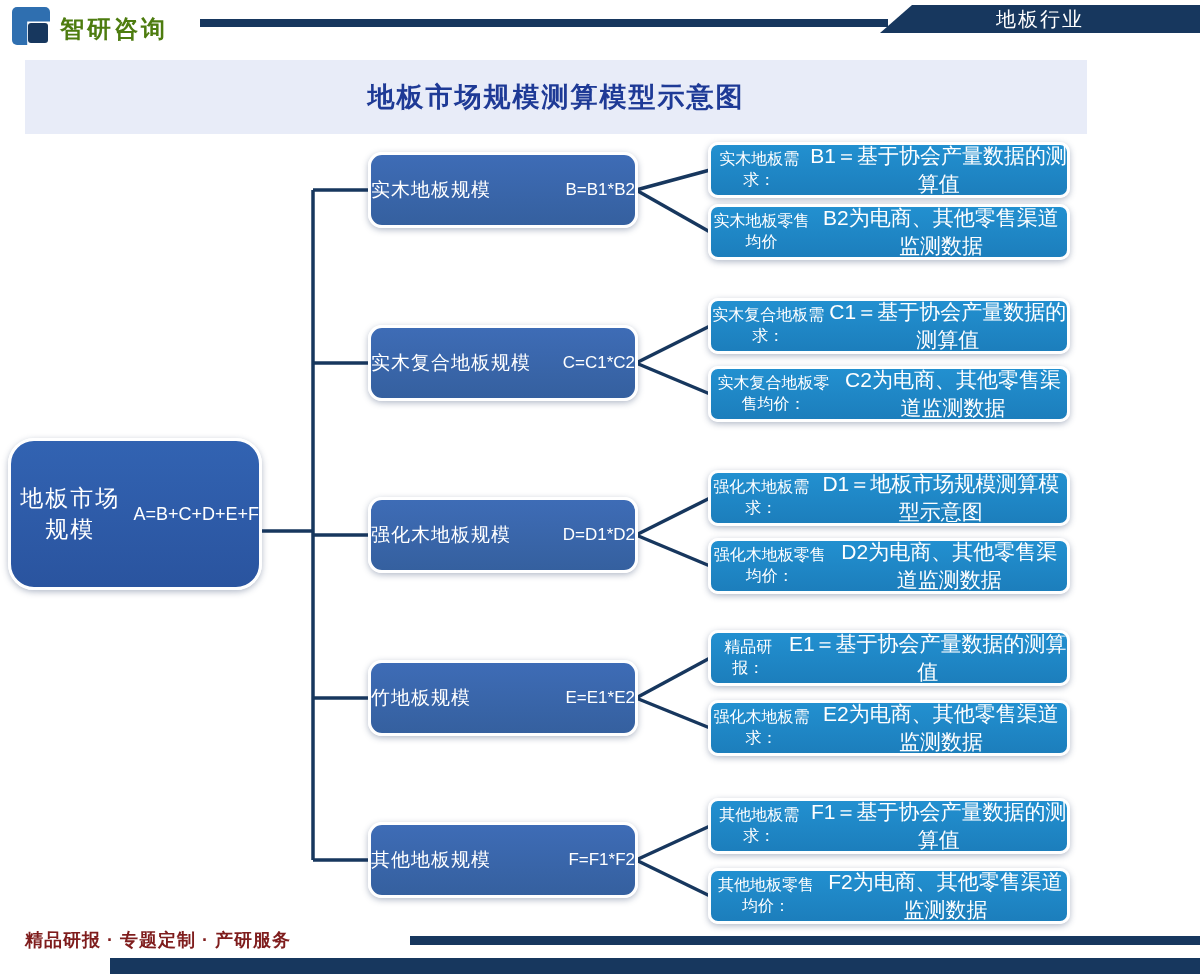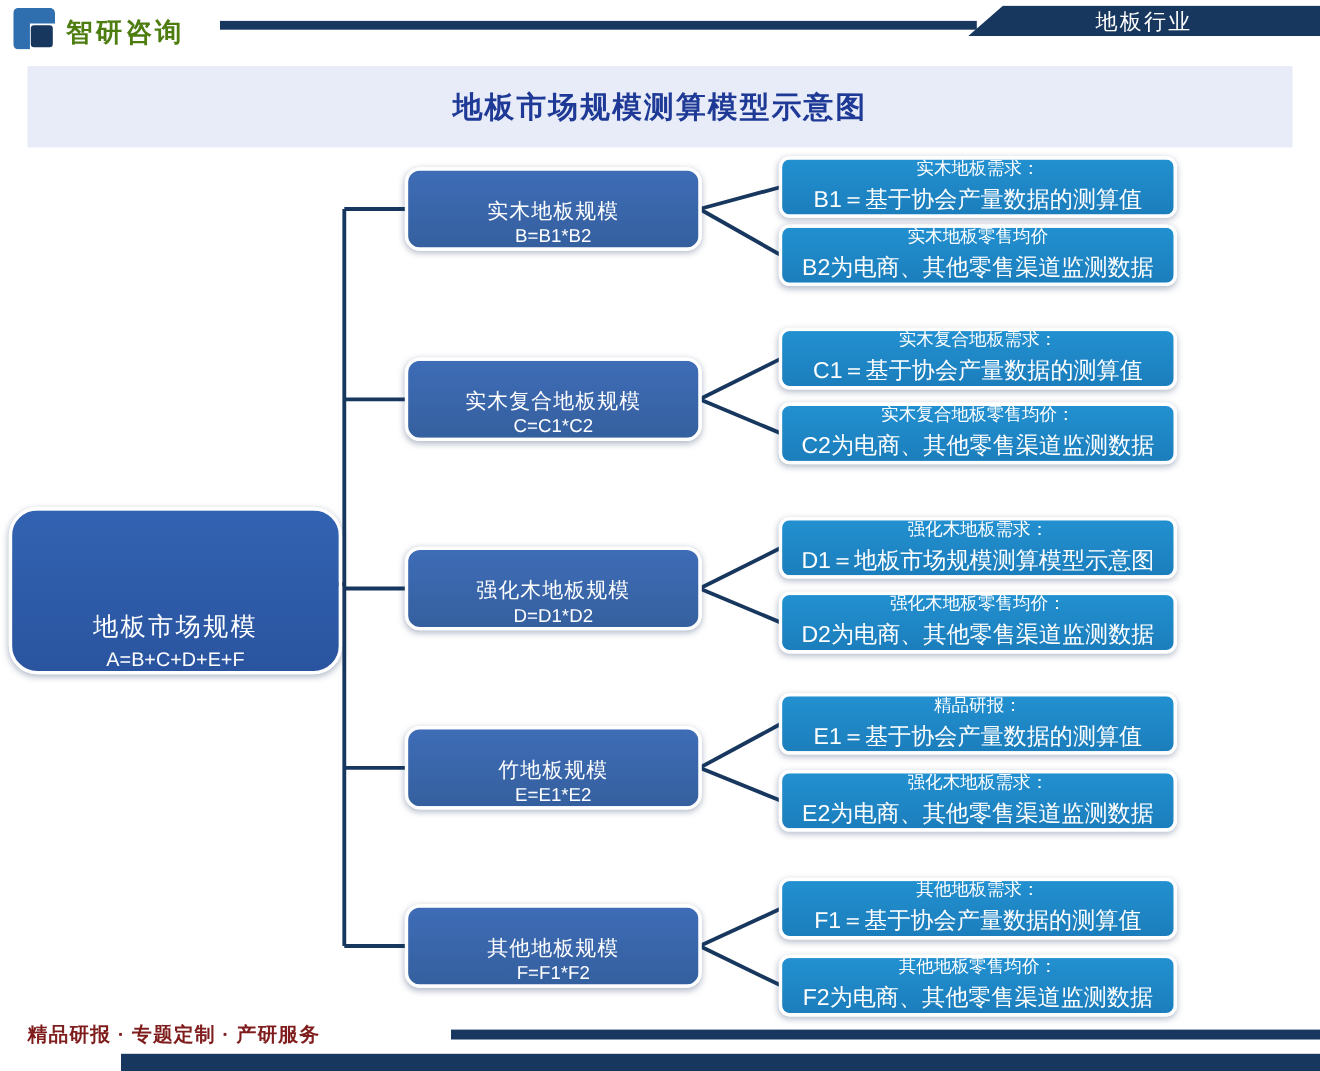--- a/index.html
+++ b/index.html
@@ -27,36 +27,36 @@
   .header-line { position:absolute; left:200px; top:19px; width:688px; height:8px; background:#17375e; }
   .industry-tag {
     position:absolute; left:880px; top:5px; width:320px; height:28px;
     background:#17375e; clip-path:polygon(32px 0,100% 0,100% 100%,0 100%);
     display:flex; align-items:center; justify-content:center;
     color:#ffffff; font-size:20px; letter-spacing:2px;
   }
 
   
   .title-band {
-    position:absolute; left:25px; top:60px; width:1150px; height:74px;
+    position:absolute; left:25px; top:60px; width:1062px; height:74px;
     background:#e8ecf8; display:flex; align-items:center; justify-content:center;
   }
   .title-band .title {
     font-size:27px; font-weight:bold; color:#1e3a96; letter-spacing:2px;
   }
 
   
   .connectors { position:absolute; left:0; top:0; width:1200px; height:974px; z-index:0; pointer-events:none; }
 
   
   .node { position:absolute; z-index:1; color:#ffffff; text-align:center;
-          display:flex; flex-direction:column; align-items:center; justify-content:flex-end;
+          display:flex; flex-direction:row; align-items:center; justify-content:space-between;
           border:3px solid #ffffff; box-shadow:0 2px 6px rgba(40,60,100,.35); }
   .root {
-    left:8px; top:461px; width:303px; height:152px;
+    left:8px; top:438px; width:254px; height:152px;
     background:linear-gradient(180deg,#3263b2,#2a549f); border-radius:26px; gap:4px;
   }
   .root .l1 { font-size:23px; letter-spacing:2px; }
   .root .l2 { font-size:18px; }
 
   .mid {
     left:368px; width:270px; height:76px;
     background:linear-gradient(180deg,#3e6cb6,#35609f); border-radius:14px; gap:0;
   }
   .mid .l1 { font-size:19px; letter-spacing:1px; }

